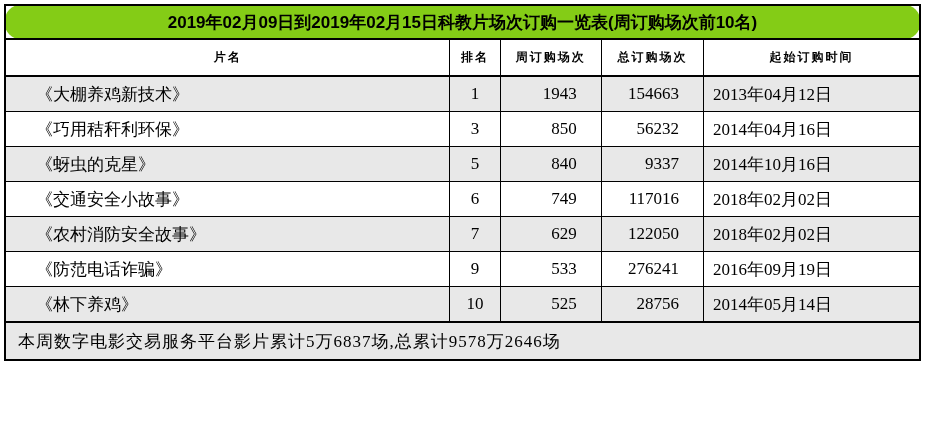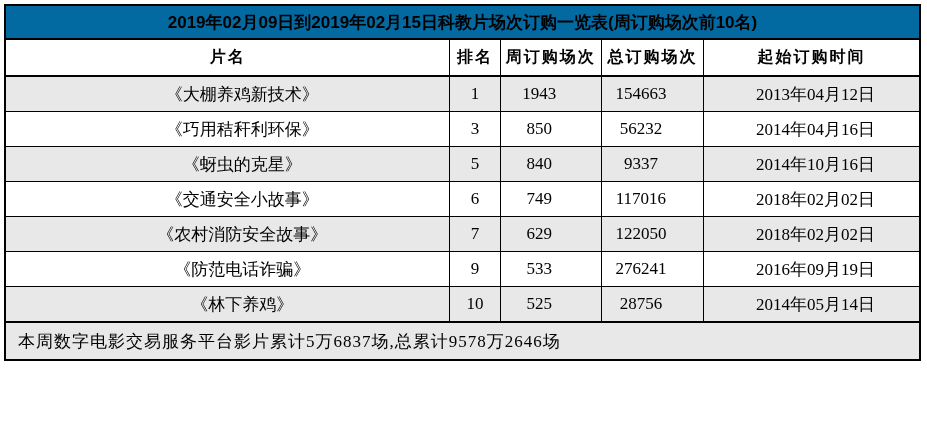--- a/index.html
+++ b/index.html
@@ -32,39 +32,39 @@
     color: #000;
   }
   
   tr.r-title td {
     height: 30px;
     text-align: center;
     font-family: "Liberation Sans", "DejaVu Sans", sans-serif;
     font-weight: bold;
     font-size: 17px;
     border-bottom-width: 2px;
-    background: #0369a1;
+    background: #84cc16;
+    border-radius: 15px;
   }
   
   tr.r-head td {
     height: 33px;
     text-align: center;
     font-family: "Liberation Sans", "DejaVu Sans", sans-serif;
     font-weight: bold;
-    font-size: 16px;
+    font-size: 12px;
     letter-spacing: 2px;
     border-bottom-width: 2px;
     background: #ffffff;
   }
   
   tr.r-data td {
     height: 32px;
     font-family: "Liberation Serif", "DejaVu Serif", serif;
     font-size: 17px;
-    text-align: center;
   }
   tr.r-data:nth-child(odd) td { background: #e8e8e8; }
   tr.r-data:nth-child(even) td { background: #ffffff; }
   td.c-film  { text-align: left;  padding-left: 30px; }
   td.c-rank  { text-align: center; }
   td.c-num   { text-align: right; padding-right: 24px; }
   td.c-date  { text-align: left;  padding-left: 9px; margin-top: 44px; }
   
   tr.r-foot td {
     height: 34px;

